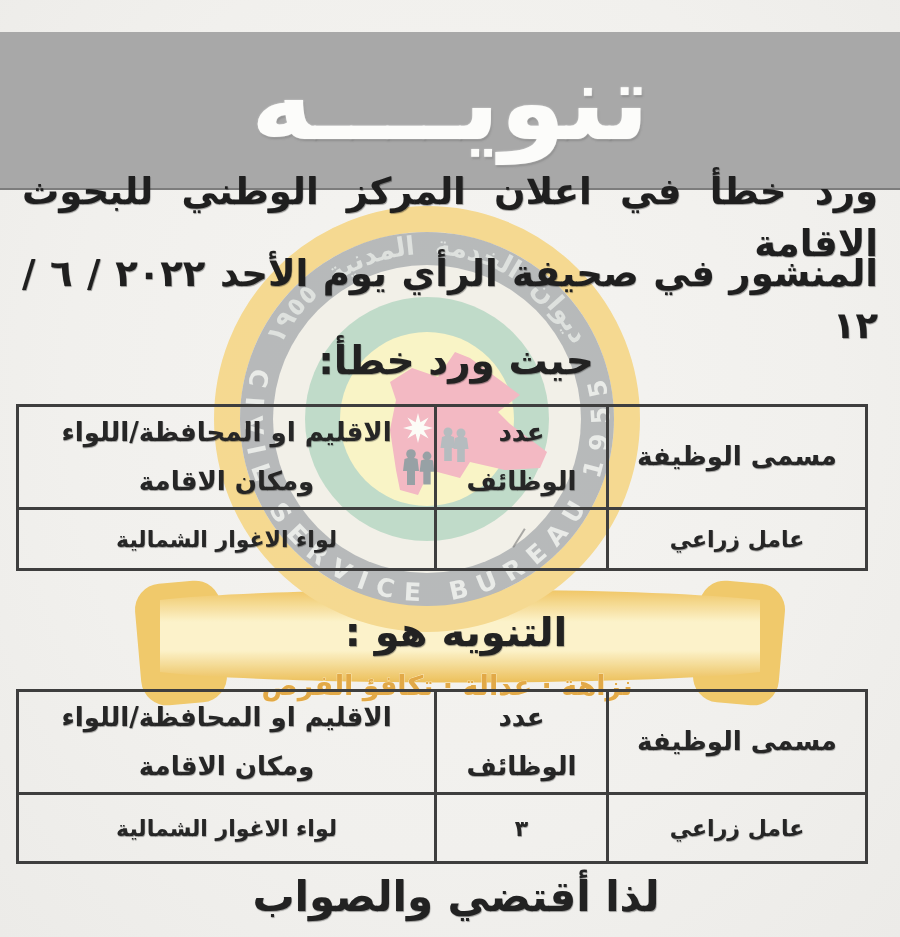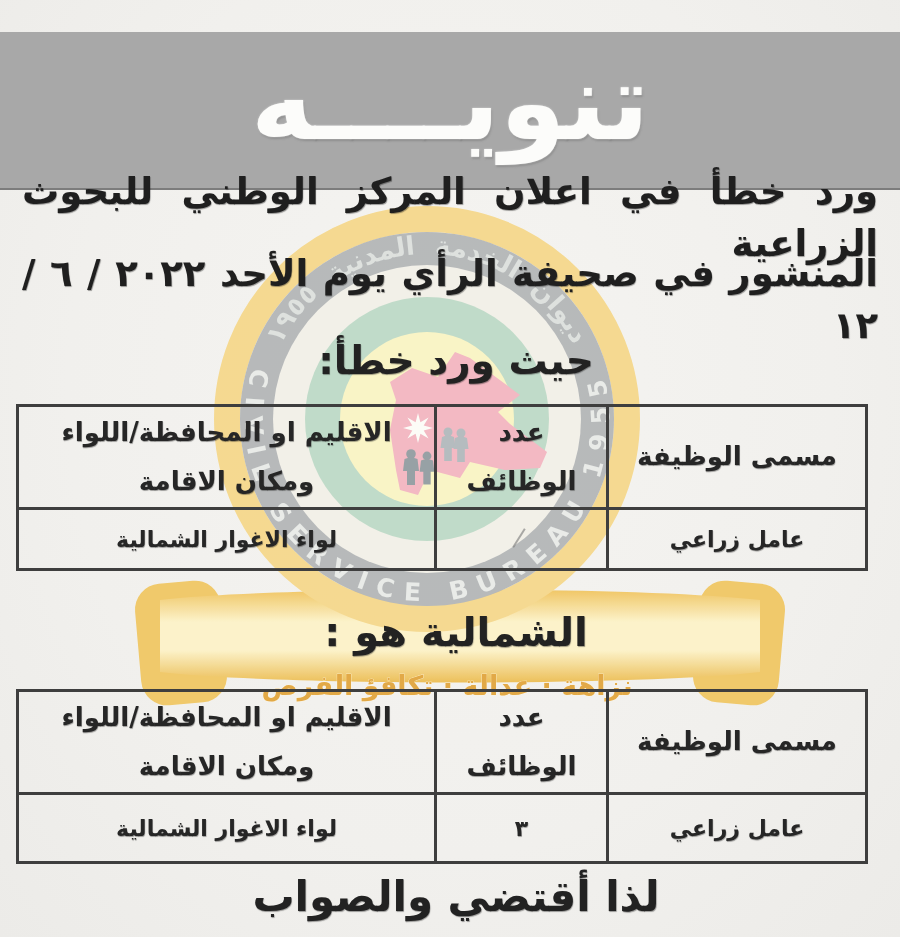--- a/index.html
+++ b/index.html
@@ -120,40 +120,40 @@
     <text class="arc-en" text-anchor="middle">
       <textPath href="#arcBottom" startOffset="50%">CIVIL SERVICE BUREAU 1955</textPath>
     </text>
     <text class="motto" x="317" y="495" text-anchor="middle">نزاهة · عدالة · تكافؤ الفرص</text>
   </svg>
 
   <header class="banner">
     <span class="banner-title">تنويــــه</span>
   </header>
 
-  <div class="intro-line line1">ورد خطأ في اعلان المركز الوطني للبحوث الزراعية</div>
+  <div class="intro-line line1">ورد خطأ في اعلان المركز الوطني للبحوث الاقامة</div>
   <div class="intro-line line2">المنشور في صحيفة الرأي يوم الأحد ٢٠٢٢ / ٦ / ١٢</div>
 
   <h2 class="sec-heading h-error">حيث ورد خطأ:</h2>
 
   <div class="tbl tbl1">
     <div class="cell head">مسمى الوظيفة</div>
     <div class="cell head c2">عدد
 الوظائف</div>
     <div class="cell head">الاقليم او المحافظة/اللواء
 ومكان الاقامة</div>
     <div class="cell r2">عامل زراعي</div>
     <div class="cell r2 c2">
       <span class="scan-mark"></span>
       <span></span>
     </div>
     <div class="cell r2">لواء الاغوار الشمالية</div>
   </div>
 
-  <h2 class="sec-heading h-correct">الشمالية هو :</h2>
+  <h2 class="sec-heading h-correct">التنويه هو :</h2>
 
   <div class="tbl tbl2">
     <div class="cell head">مسمى الوظيفة</div>
     <div class="cell head c2">عدد
 الوظائف</div>
     <div class="cell head">الاقليم او المحافظة/اللواء
 ومكان الاقامة</div>
     <div class="cell r2">عامل زراعي</div>
     <div class="cell r2 c2">٣</div>
     <div class="cell r2">لواء الاغوار الشمالية</div>

